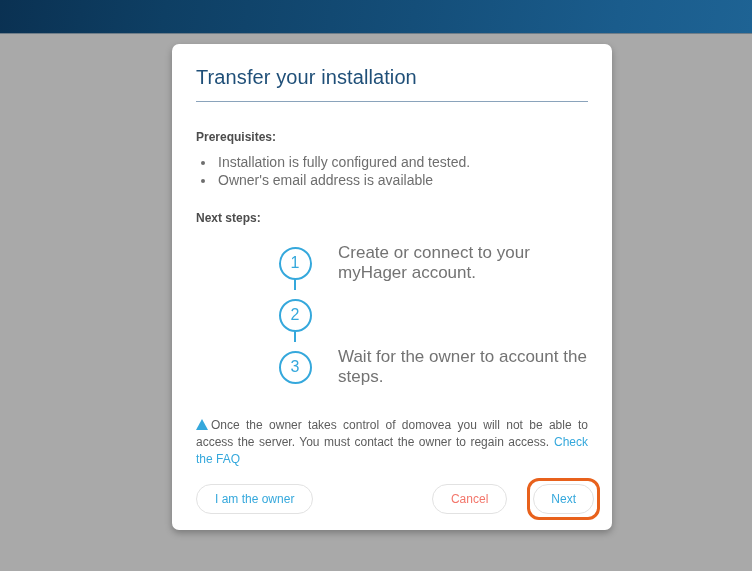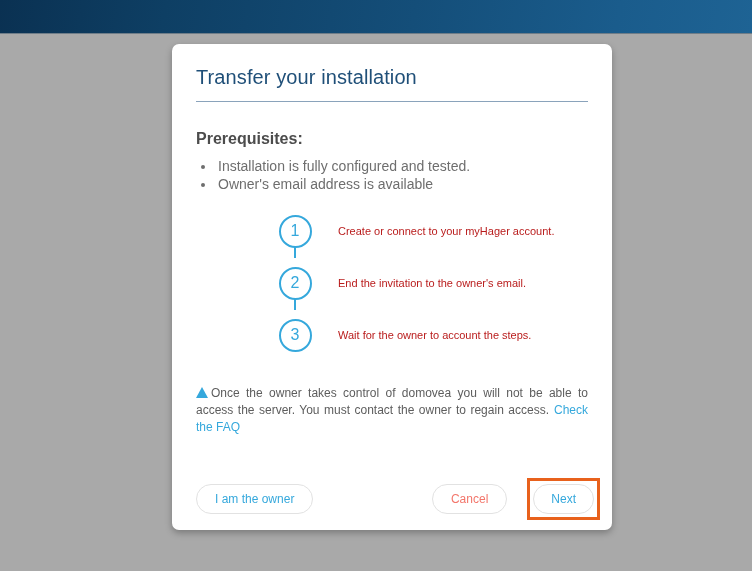--- a/index.html
+++ b/index.html
@@ -51,21 +51,21 @@
     color: #1f4f78;
     font-weight: 400;
     letter-spacing: 0.1px;
     padding: 6px 0 12px 0;
     margin: 0;
     border-bottom: 1px solid #8aa3bb;
   }
 
   
   .section-heading {
-    font-size: 16px;
+    font-size: 12px;
     font-weight: bold;
     color: #4c4c4c;
     margin: 0;
     padding: 0;
   }
   #prerequisites-heading { margin-top: 28px; }
   #next-steps-heading { margin-top: 22px; }
 
   ul.bullet-list {
     margin: 9px 0 0 0;
@@ -111,22 +111,22 @@
   }
   .step-connector {
     position: absolute;
     left: 20px;
     top: 42px;
     width: 2px;
     height: 11px;
     background: #35a8dc;
   }
   .step-text {
-    font-size: 11px;
-    color: #b91c1c;
+    font-size: 17px;
+    color: #737373;
     padding-left: 22px;
   }
 
   
   #warning-block {
     margin-top: 24px;
     font-size: 12px;
     color: #5d5d5d;
     line-height: 17px;
     text-align: justify;
@@ -177,21 +177,21 @@
 
   #footer-right {
     margin-left: auto;
     display: flex;
     align-items: center;
     gap: 20px;
   }
   #next-button-highlight {
     border: 3px solid #e8611c;
     padding: 3px;
-    border-radius: 0;
+    border-radius: 12px;
     display: inline-flex;
     background: #ffffff;
     margin-right: -12px;
   }
 </style>
 </head>
 <body>
 
 <div id="top-banner"></div>
 
@@ -200,37 +200,37 @@
 
     <h1 id="dialog-title">Transfer your installation</h1>
 
     <p class="section-heading" id="prerequisites-heading">Prerequisites:</p>
 
     <ul class="bullet-list">
       <li>Installation is fully configured and tested.</li>
       <li>Owner's email address is available</li>
     </ul>
 
+    <p class="section-heading" id="next-steps-heading">Next steps:</p>
 
     <div id="steps-list">
 
       <div class="step-row">
         <div class="step-circle-wrap">
           <div class="step-circle">1</div>
         </div>
         <div class="step-connector"></div>
         <div class="step-text">Create or connect to your myHager account.</div>
       </div>
 
       <div class="step-row">
         <div class="step-circle-wrap">
           <div class="step-circle">2</div>
         </div>
         <div class="step-connector"></div>
-        <div class="step-text">End the invitation to the owner's email.</div>
       </div>
 
       <div class="step-row">
         <div class="step-circle-wrap">
           <div class="step-circle">3</div>
         </div>
         <div class="step-text">Wait for the owner to account the steps.</div>
       </div>
 
     </div>

